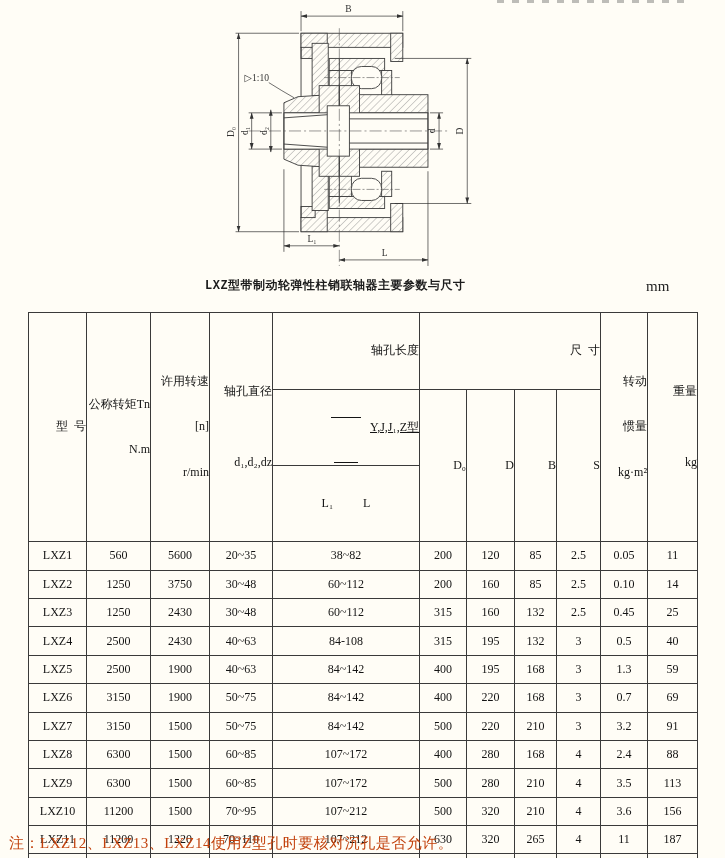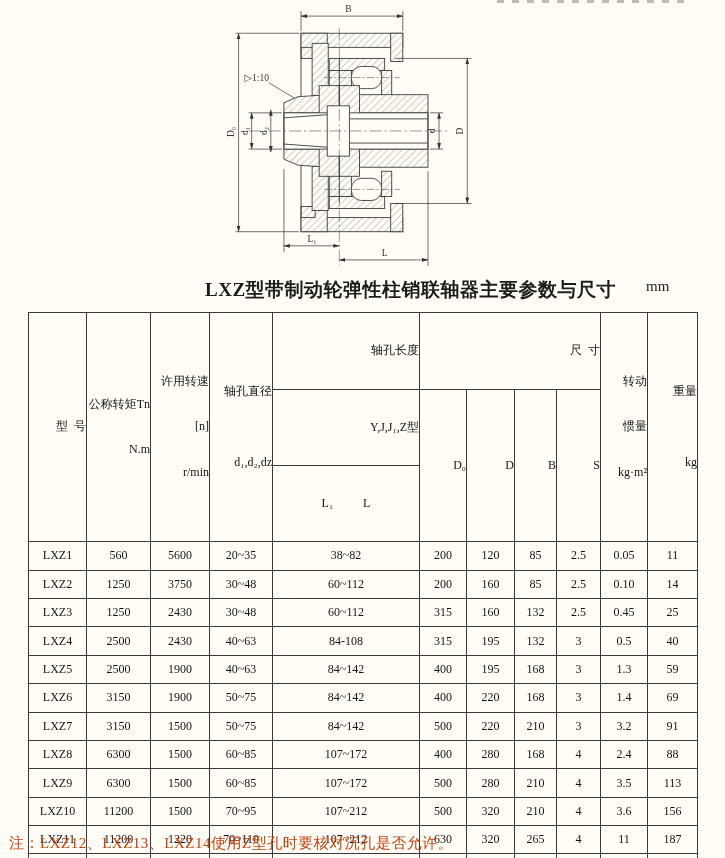--- a/index.html
+++ b/index.html
@@ -22,22 +22,22 @@
 
   
   .drawing{position:absolute;left:222px;top:0;width:285px;height:272px;}
   .drawing svg{width:100%;height:100%;}
   .drawing text{font-family:"Liberation Serif", serif;font-size:9.5px;fill:#333;}
 
   
   .caption-row{position:absolute;left:0;top:277px;width:725px;height:22px;}
   .doc-title{
     position:absolute;left:205px;top:0;
-    font-family:Liberation Serif, serif;
-    font-weight:700;font-size:19px;color:#1c1c1c;letter-spacing:.5px;
+    font-family:Liberation Mono, monospace;
+    font-weight:700;font-size:12px;color:#1c1c1c;letter-spacing:.5px;
     white-space:pre;
   }
   .unit-label{
     position:absolute;left:646px;top:1px;
     font-size:15px;color:#222;
   }
 
   
   table.param{
     position:absolute;left:28px;top:312px;
@@ -47,21 +47,21 @@
   table.param th, table.param td{
     border:1px solid #3a3a3a;
     text-align:center;vertical-align:middle;
     font-weight:normal;padding:0;
     white-space:pre;
   }
   table.param tbody td{height:27.4px;}
   th .hl{display:block;line-height:1.3;text-align:right;}
   th .gap-top{margin-top:25px;}
   .hr-top{height:28px;}
-  .hr-mid{height:28px;}
+  .hr-mid{height:28px;text-decoration:underline;}
   .hr-bot{height:27px;}
   .len-cols{display:flex;justify-content:center;gap:30px;}
 
   
   .note{
     position:absolute;left:9px;top:834px;
     font-size:15px;color:#c2410c;letter-spacing:.5px;
   }
 </style>
 </head>
@@ -326,21 +326,21 @@
         <tr>
           <td>LXZ6</td>
           <td>3150</td>
           <td>1900</td>
           <td>50~75</td>
           <td>84~142</td>
           <td>400</td>
           <td>220</td>
           <td>168</td>
           <td>3</td>
-          <td>1.4</td>
+          <td>0.7</td>
           <td>69</td>
         </tr>
         <tr>
           <td>LXZ7</td>
           <td>3150</td>
           <td>1500</td>
           <td>50~75</td>
           <td>84~142</td>
           <td>500</td>
           <td>220</td>

